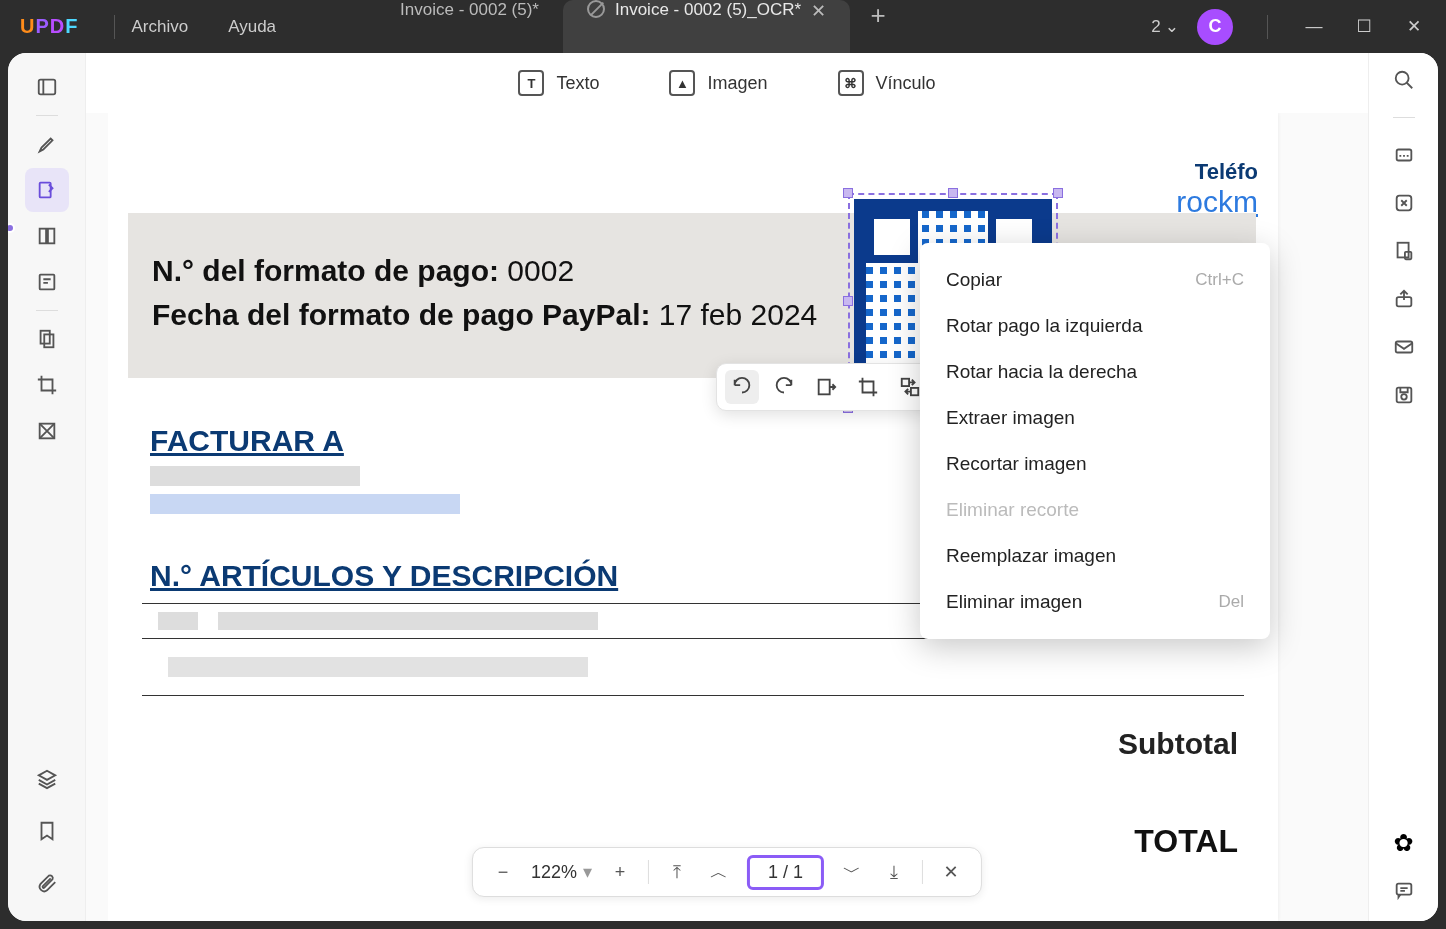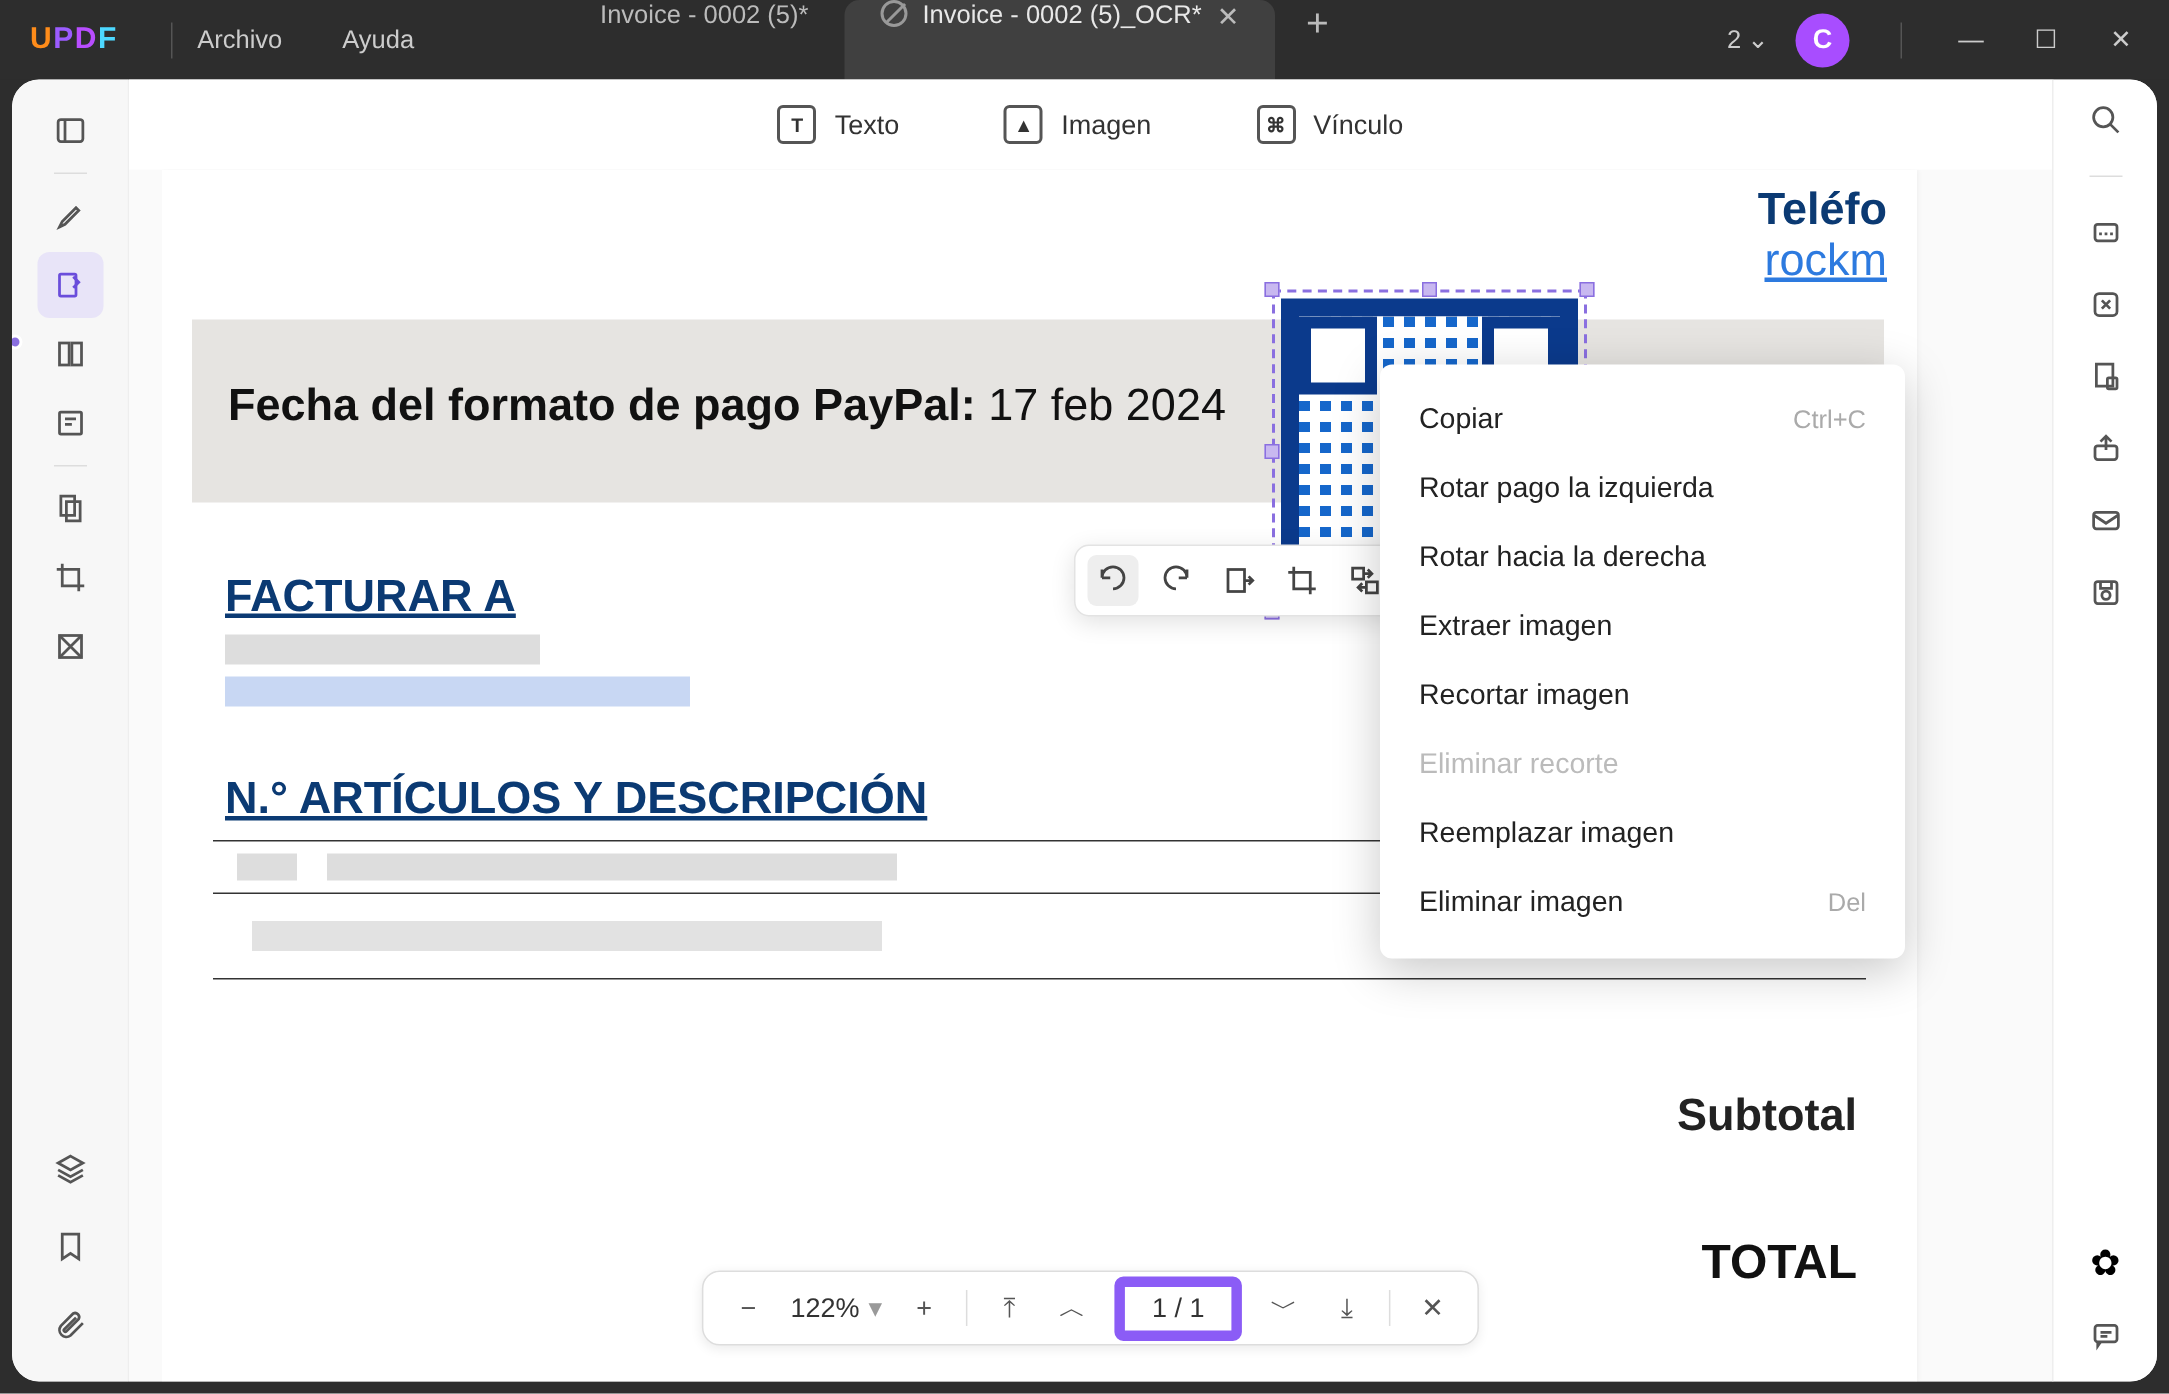--- a/index.html
+++ b/index.html
@@ -34,21 +34,21 @@
 .rail-bottom { margin-top:auto; margin-bottom:16px; display:flex; flex-direction:column; gap:8px;}
 
 .center { flex:1; position:relative; background:#fafafa; }
 .tool-row { height:60px; display:flex; align-items:center; justify-content:center; gap:70px; background:#fff; }
 .tool-item { display:flex; align-items:center; gap:12px; font-size:18px; color:#333; }
 .tool-icon { width:26px; height:26px; border:2px solid #555; border-radius:4px; display:flex; align-items:center; justify-content:center; font-size:13px; font-weight:700;}
 
 .page-wrap { position:absolute; top:60px; left:22px; right:0; bottom:0; overflow:hidden; }
 .page { background:#fff; width:1170px; height:100%; box-shadow:0 0 4px rgba(0,0,0,0.07); position:relative; padding:20px;}
 .header-right { position:absolute; top:10px; right:20px; text-align:right; }
-.header-right .tel { font-size:30px; font-weight:800; color:#0b3a73; }
+.header-right .tel { font-size:22px; font-weight:800; color:#0b3a73;margin-top:36px; }
 .header-right .lnk { font-size:30px; color:#2d7adf; text-decoration:underline; }
 
 .block { background:#e6e4e1; margin-top:80px; padding:36px 24px 42px 24px; position:relative; width:1128px;}
 .block .line { font-size:30px; font-weight:800; color:#111; line-height:1.45; }
 .block .line span { font-weight:500; }
 
 .section-title { font-size:30px; font-weight:800; color:#0b3a73; text-decoration:underline; margin-top:46px; margin-left:22px; }
 .redact1 { width:210px; height:20px; background:#ddd; margin:8px 0 0 22px;}
 .redact2 { width:310px; height:20px; background:#c8d7f3; margin:8px 0 0 22px;}
 .items-title { font-size:30px; font-weight:800; color:#0b3a73; text-decoration:underline; margin-top:45px; margin-left:22px;}
@@ -87,21 +87,21 @@
 
 .right-rail { width:70px; background:#fff; border-left:1px solid #eee; display:flex; flex-direction:column; align-items:center; padding-top:12px; gap:18px; }
 .flower { margin-top:auto; font-size:24px; }
 .right-rail .rr { width:30px; height:30px; display:flex; align-items:center; justify-content:center; color:#555; }
 
 
 .page-nav { position:absolute; bottom:24px; left:50%; transform:translateX(-50%); background:#fff; border:1px solid #ddd; border-radius:12px; height:50px; display:flex; align-items:center; padding:0 16px; gap:14px; box-shadow:0 2px 8px rgba(0,0,0,.08);}
 .pn-btn { width:28px; height:28px; display:flex; align-items:center; justify-content:center; color:#555; font-size:18px;}
 .pn-zoom { font-size:18px; color:#333; display:flex; align-items:center; gap:6px;}
 .pn-sep { width:1px; height:24px; background:#ddd; }
-.pn-pages { border:7px solid #8b5cf6; border-radius:6px; padding:4px 18px; font-size:18px; color:#333; }
+.pn-pages { border:3px solid #8b5cf6; border-radius:6px; padding:4px 18px; font-size:18px; color:#333; }
 
 
 .edge-dot { position:absolute; left:-3px; top:170px; width:10px; height:10px; background:#8a6fe0; border-radius:50%; border:2px solid #fff; z-index:10;}
 
 svg { width:22px; height:22px; stroke:currentColor; fill:none; stroke-width:2; }
 </style>
 </head>
 <body>
 
 <div class="titlebar">
@@ -221,20 +221,21 @@
     </div>
 
     <div class="page-wrap">
       <div class="page">
         <div class="header-right">
           <div class="tel">Teléfo</div>
           <div class="lnk">rockm</div>
         </div>
 
         <div class="block">
+          <div class="line"><span style="font-weight:800">N.° del formato de pago:</span> <span>0002</span></div>
           <div class="line"><span style="font-weight:800">Fecha del formato de pago PayPal:</span> <span>17 feb 2024</span></div>
         </div>
 
         <div class="section-title">FACTURAR A</div>
         <div class="redact1"></div>
         <div class="redact2"></div>
 
         <div class="items-title">N.° ARTÍCULOS Y DESCRIPCIÓN</div>
         <div class="items-row">
           <div class="rbar" style="width:40px;margin-left:16px"></div>

